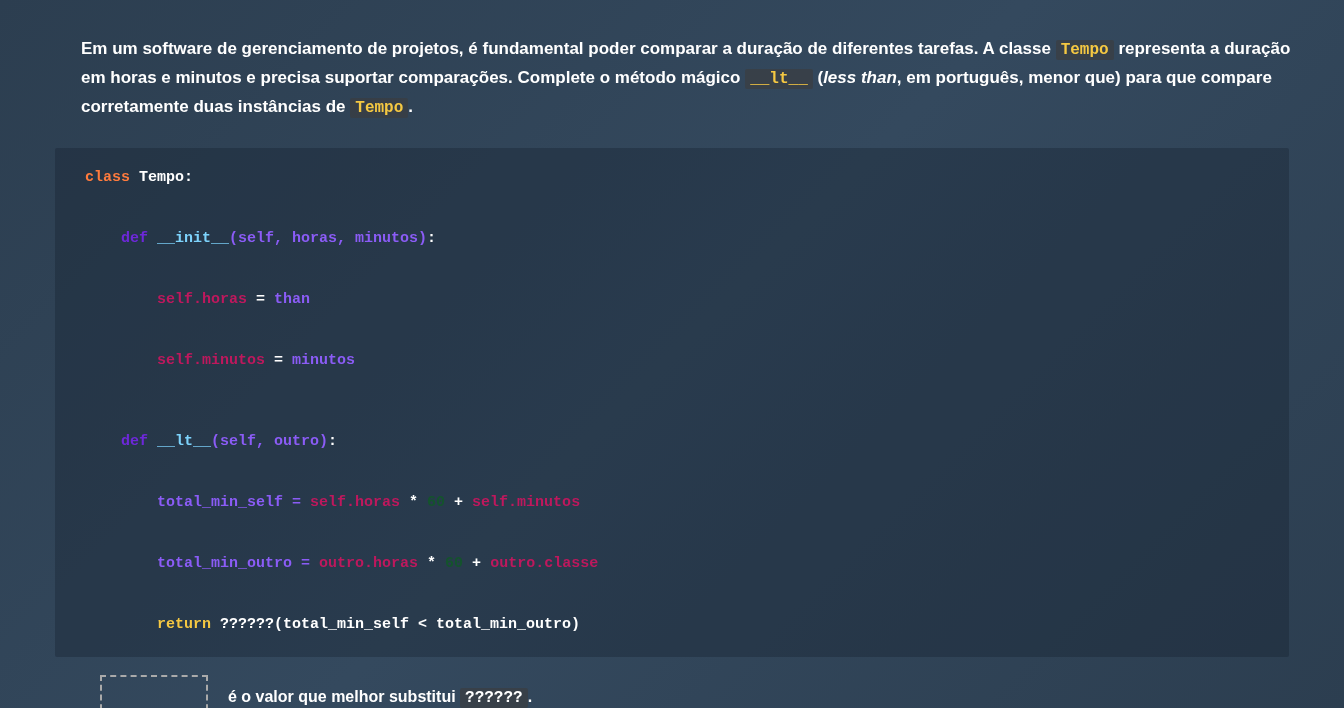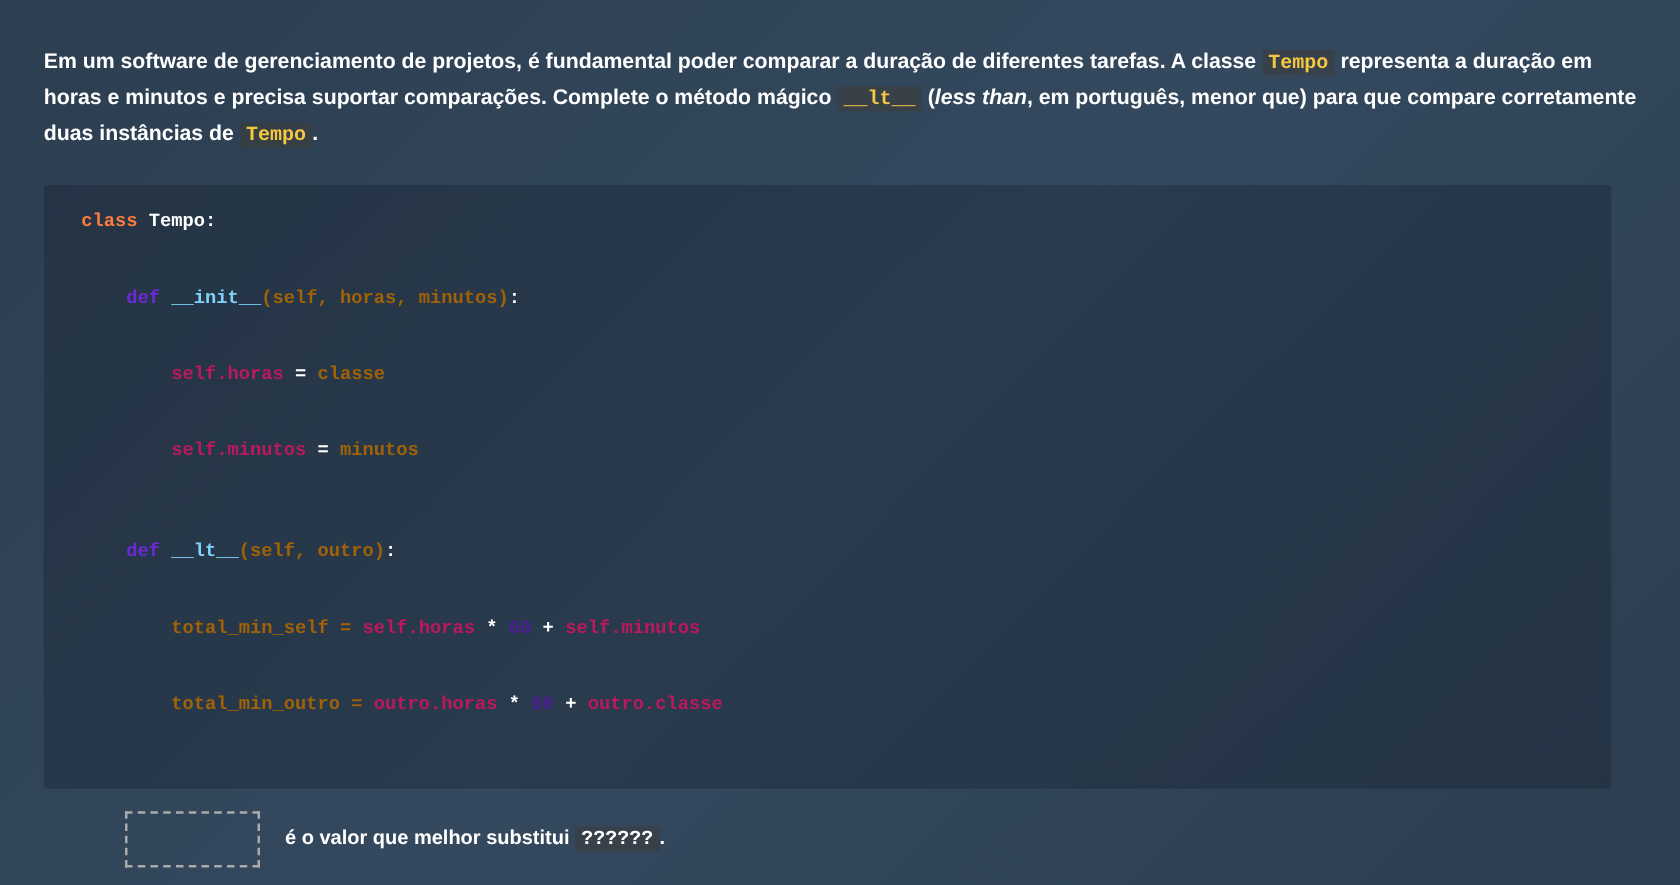--- a/index.html
+++ b/index.html
@@ -15,56 +15,58 @@
       color: #ffffff;
       padding: 20px 35px;
       overflow: hidden;
     }
     .question-text {
       font-size: 17px;
       font-weight: bold;
       line-height: 1.7;
       margin-bottom: 25px;
       margin-top: 15px;
+      margin-left: 46px;
     }
     .inline-code {
       background: rgba(60, 60, 60, 0.6);
       color: #f5c842;
       font-family: 'Courier New', monospace;
       font-weight: bold;
       padding: 1px 5px;
       border-radius: 2px;
       font-size: 16px;
     }
     .italic {
       font-style: italic;
     }
     .code-block {
       background: rgba(15, 25, 40, 0.3);
       padding: 18px 30px;
       font-family: 'Courier New', monospace;
       font-size: 15px;
       font-weight: bold;
       line-height: 1.6;
+      margin-left: 20px;
       margin-right: 20px;
       border-radius: 2px;
     }
     .code-line {
       white-space: pre;
       margin-bottom: 2px;
     }
     .kw-class { color: #ff7b3d; }
     .kw-def { color: #6d28d9; }
     .kw-return { color: #f5c842; }
     .class-name { color: #ffffff; }
     .method-name { color: #7dd3fc; }
-    .param { color: #a16207; }
+    .param { color: #8b5cf6; }
     .self-attr { color: #be185d; }
     .operator { color: #ffffff; }
-    .number { color: #4c1d95; font-family: Liberation Mono, monospace; }
+    .number { color: #14532d; font-family: Liberation Mono, monospace; }
     .placeholder { color: #ffffff; }
     .punct { color: #ffffff; }
     .spacer-line { height: 20px; }
     .spacer-big { height: 35px; }
     
     .answer-row {
       display: flex;
       align-items: center;
       margin-top: 18px;
       margin-left: 65px;
@@ -88,31 +90,32 @@
 
 <div class="question-text">
   <span>Em um software de gerenciamento de projetos, é fundamental poder comparar a duração de diferentes tarefas. A classe </span><span class="inline-code">Tempo</span><span> representa a duração em horas e minutos e precisa suportar comparações. Complete o método mágico </span><span class="inline-code">__lt__</span><span> (</span><span class="italic">less than</span><span>, em português, menor que) para que compare corretamente duas instâncias de </span><span class="inline-code">Tempo</span><span>.</span>
 </div>
 
 <div class="code-block">
   <div class="code-line"><span class="kw-class">class</span><span class="class-name"> Tempo</span><span class="punct">:</span></div>
   <div class="spacer-big"></div>
   <div class="code-line">    <span class="kw-def">def</span><span class="method-name"> __init__</span><span class="param">(self, horas, minutos)</span><span class="punct">:</span></div>
   <div class="spacer-big"></div>
-  <div class="code-line">        <span class="self-attr">self.horas</span><span class="operator"> = </span><span class="param">classe</span></div>
+  <div class="code-line">        <span class="self-attr">self.horas</span><span class="operator"> = </span><span class="param">than</span></div>
   <div class="spacer-big"></div>
   <div class="code-line">        <span class="self-attr">self.minutos</span><span class="operator"> = </span><span class="param">minutos</span></div>
   <div class="spacer-big"></div>
   <div class="spacer-line"></div>
   <div class="code-line">    <span class="kw-def">def</span><span class="method-name"> __lt__</span><span class="param">(self, outro)</span><span class="punct">:</span></div>
   <div class="spacer-big"></div>
   <div class="code-line">        <span class="param">total_min_self = </span><span class="self-attr">self.horas</span><span class="operator"> * </span><span class="number">60</span><span class="operator"> + </span><span class="self-attr">self.minutos</span></div>
   <div class="spacer-big"></div>
   <div class="code-line">        <span class="param">total_min_outro = </span><span class="self-attr">outro.horas</span><span class="operator"> * </span><span class="number">60</span><span class="operator"> + </span><span class="self-attr">outro.classe</span></div>
   <div class="spacer-big"></div>
+  <div class="code-line">        <span class="kw-return">return</span><span class="placeholder"> ??????(total_min_self &lt; total_min_outro)</span></div>
 </div>
 
 <div class="answer-row">
   <div class="drop-zone"></div>
   <div class="answer-label">
     <span>é o valor que melhor substitui </span><span class="inline-code">??????</span><span>.</span>
   </div>
 </div>
 
 </body></html>

